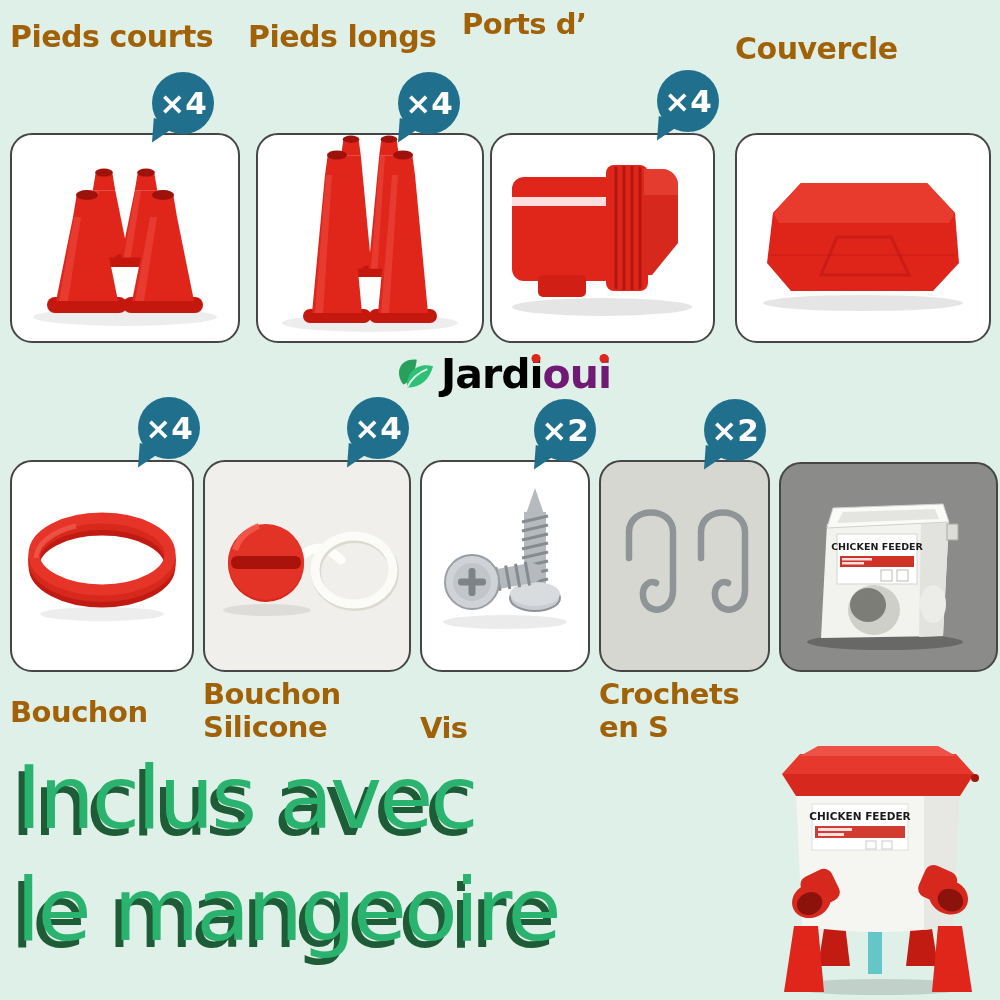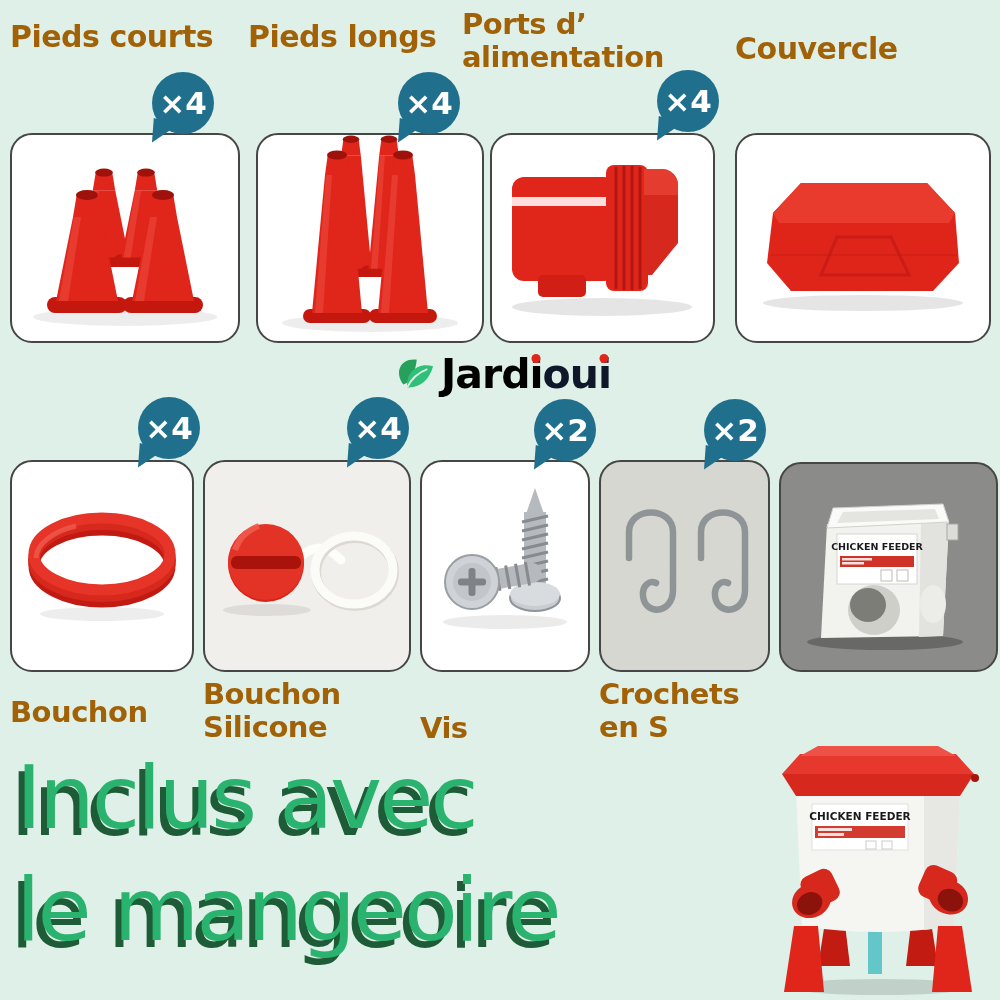--- a/index.html
+++ b/index.html
@@ -27,21 +27,21 @@
   .badge-tail{position:absolute;bottom:-11px;left:-2px;width:0;height:0;
          border-top:24px solid #20708d;border-left:5px solid transparent;
          border-right:20px solid transparent;transform:rotate(16deg);}
 
   
   .logo{position:absolute;top:348px;left:0;width:1000px;height:52px;display:flex;
         align-items:center;justify-content:center;gap:6px;}
   .logo-leaf{width:46px;height:46px;}
   .logo-word{font-size:41px;font-weight:bold;letter-spacing:-1px;line-height:46px;}
   .lw-black{color:#000000;}
-  .lw-green{color:#0f172a;}
+  .lw-green{color:#701a75;}
   .iwrap{position:relative;display:inline-block;}
   .red-dot{position:absolute;top:3px;left:50%;transform:translateX(-50%);
         width:9px;height:9px;border-radius:50%;background:#e0251b;}
 
   
   .headline{position:absolute;left:16px;top:742px;width:760px;font-weight:normal;
         color:#2ab36e;font-size:88px;line-height:112px;letter-spacing:-3px;
         text-shadow:-6px 7px 0 #1e5c38;}
 
   .feeder-photo{position:absolute;left:762px;top:700px;width:232px;height:296px;}
@@ -49,21 +49,20 @@
 </style>
 </head>
 <body>
 
 <div class="canvas">
 
   <div class="part-label" style="left:10px;top:20px;width:226px;">Pieds courts</div>
   <div class="part-label" style="left:248px;top:20px;width:224px;">Pieds longs</div>
   <div class="part-label small" style="left:462px;top:8px;width:276px;">
     <div>Ports d’</div>
-    <div>alimentation</div>
   </div>
   <div class="part-label" style="left:735px;top:32px;width:252px;">Couvercle</div>
 
   <div class="badge" style="left:152px;top:72px;">
     <span class="badge-tail"></span>
     <span>×4</span>
   </div>
   <div class="badge" style="left:398px;top:72px;">
     <span class="badge-tail"></span>
     <span>×4</span>

